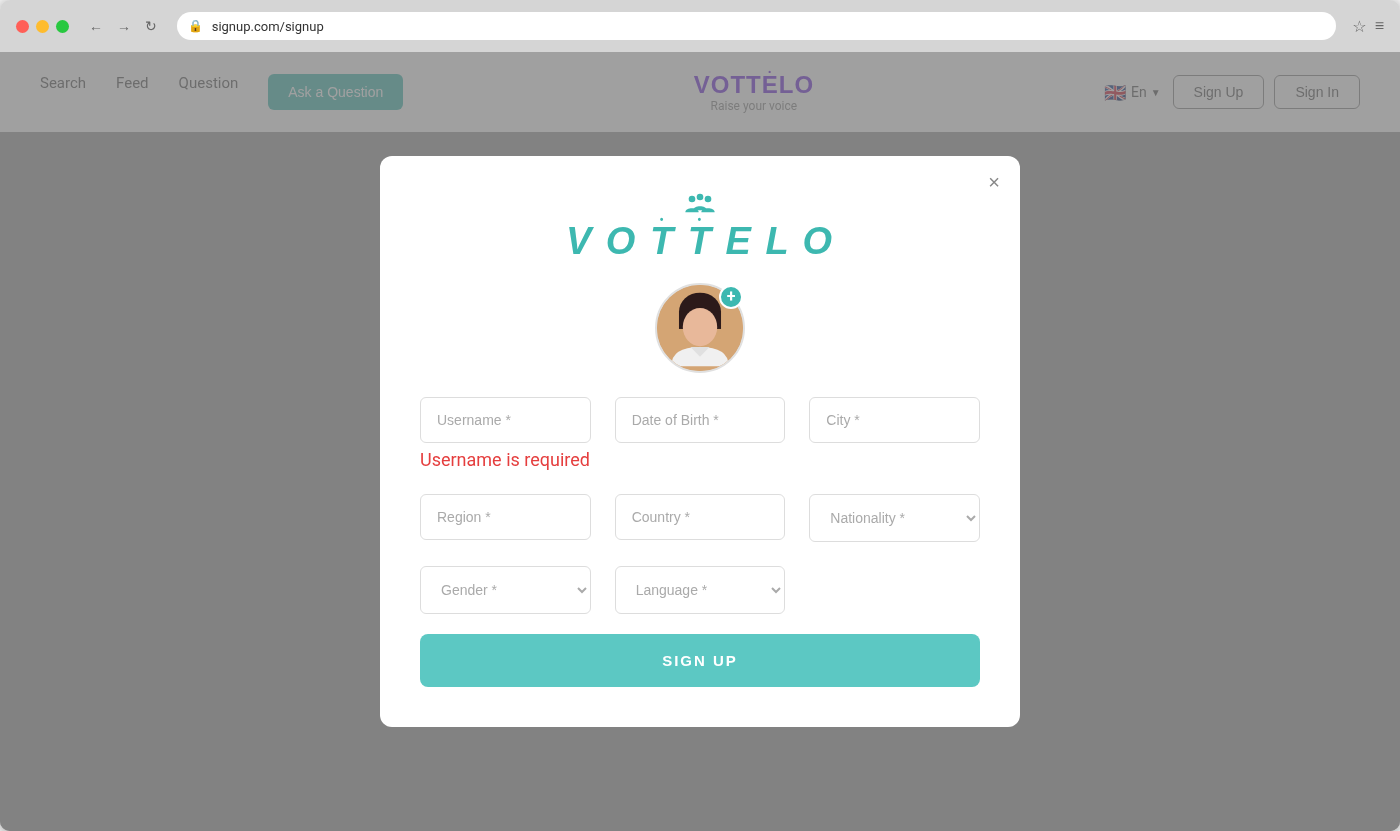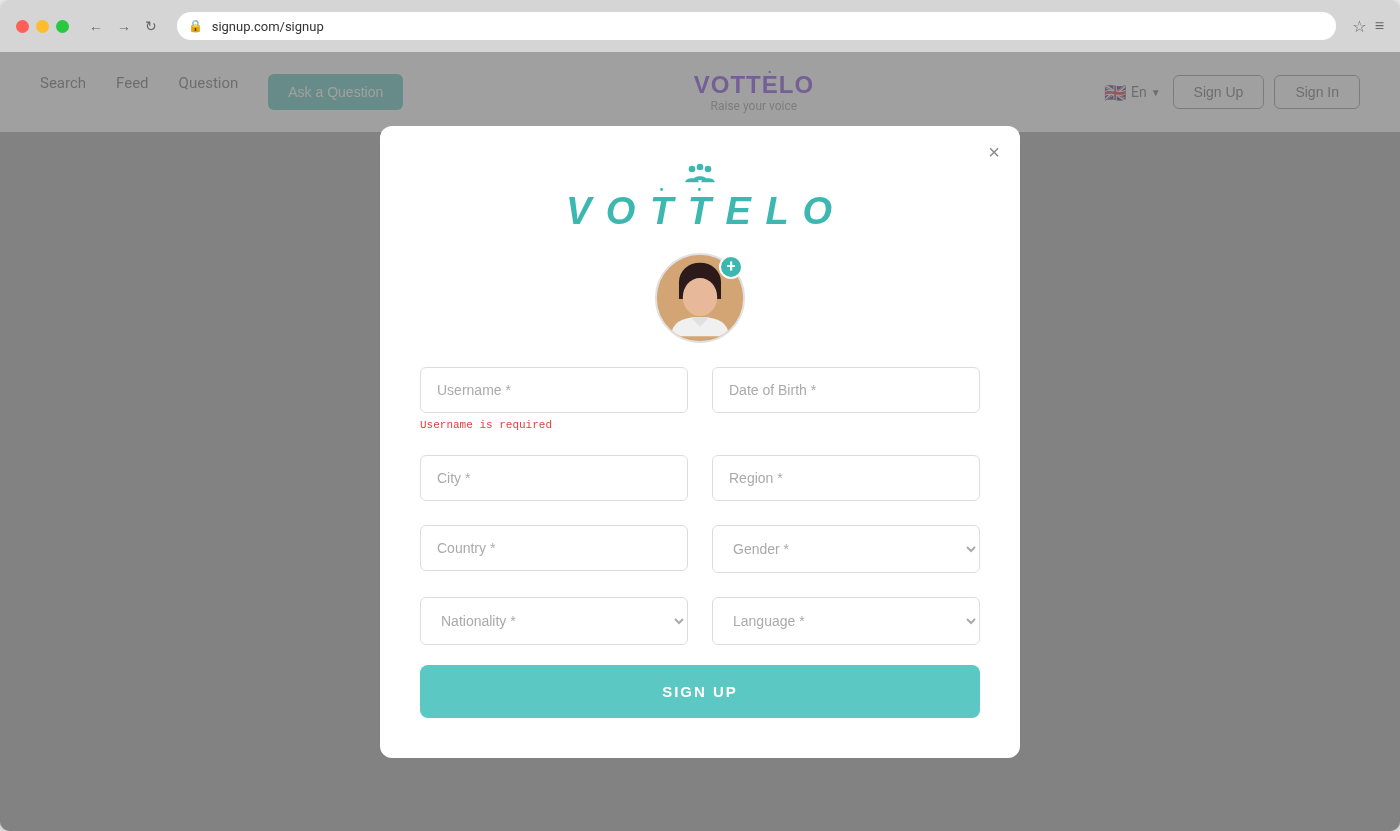--- a/index.html
+++ b/index.html
@@ -256,21 +256,21 @@
       font-size: 16px;
       font-weight: bold;
       cursor: pointer;
       border: 2px solid white;
       line-height: 1;
     }
 
     
     .form-grid {
       display: grid;
-      grid-template-columns: 1fr 1fr;
+      grid-template-columns: 1fr 1fr 1fr;
       gap: 24px;
     }
 
     .form-field {
       display: flex;
       flex-direction: column;
     }
 
     .form-input {
       border: 1px solid #ddd;
@@ -294,23 +294,22 @@
       color: #aaa;
       outline: none;
       width: 100%;
       background: white;
       appearance: auto;
       cursor: pointer;
     }
 
     .error-message {
       color: #e53e3e;
-      font-size: 11px;
+      font-size: 18px;
       margin-top: 4px;
-      font-family: Liberation Mono, monospace;
     }
 
     .signup-btn {
       background: #5cc8c3;
       color: white;
       border: none;
       border-radius: 8px;
       padding: 18px;
       font-size: 15px;
       font-weight: bold;
@@ -480,30 +479,30 @@
           <div class="form-field">
             <input class="form-input" type="text" placeholder="Region *" style="">
           </div>
 
           <div class="form-field">
             <input class="form-input" type="text" placeholder="Country *" style="">
           </div>
 
           <div class="form-field">
             <select class="form-select">
+              <option value="" disabled="" selected="">Nationality *</option>
+            </select>
+          </div>
+
+          <div class="form-field">
+            <select class="form-select">
               <option value="" disabled="" selected="">Gender *</option>
               <option value="male">Male</option>
               <option value="female">Female</option>
               <option value="other">Other</option>
-            </select>
-          </div>
-
-          <div class="form-field">
-            <select class="form-select">
-              <option value="" disabled="" selected="">Nationality *</option>
             </select>
           </div>
 
           <div class="form-field">
             <select class="form-select">
               <option value="" disabled="" selected="">Language *</option>
               <option value="en">English</option>
               <option value="fr">French</option>
               <option value="es">Spanish</option>
             </select>

